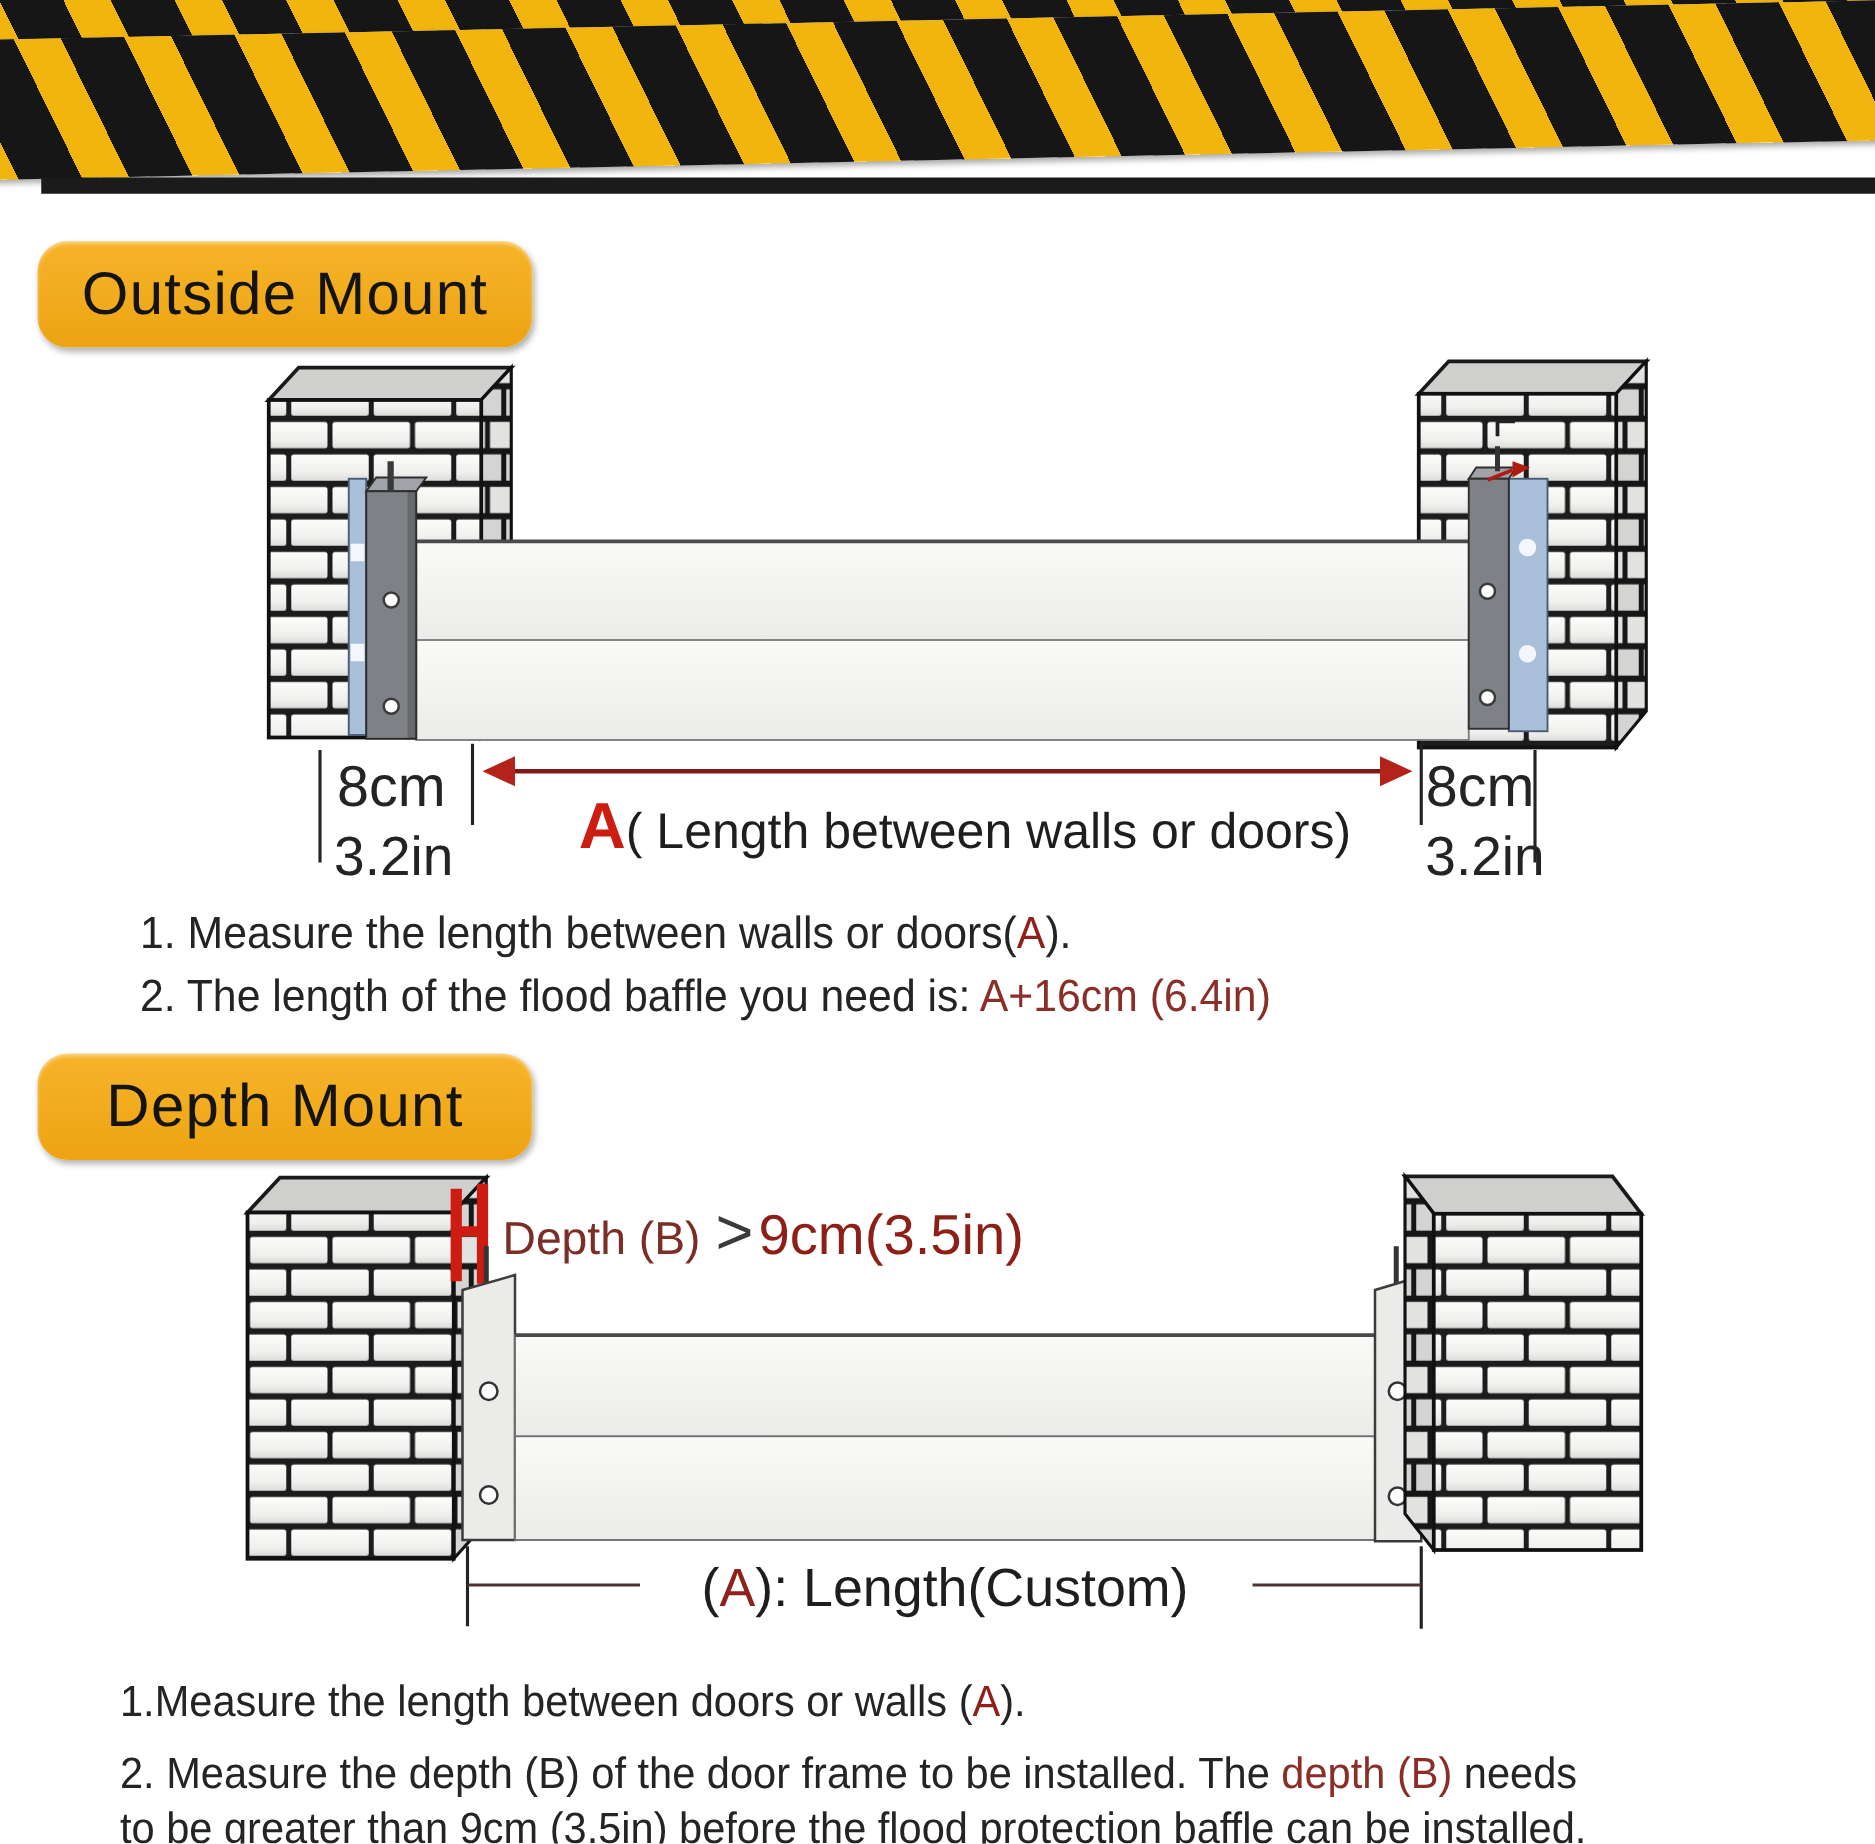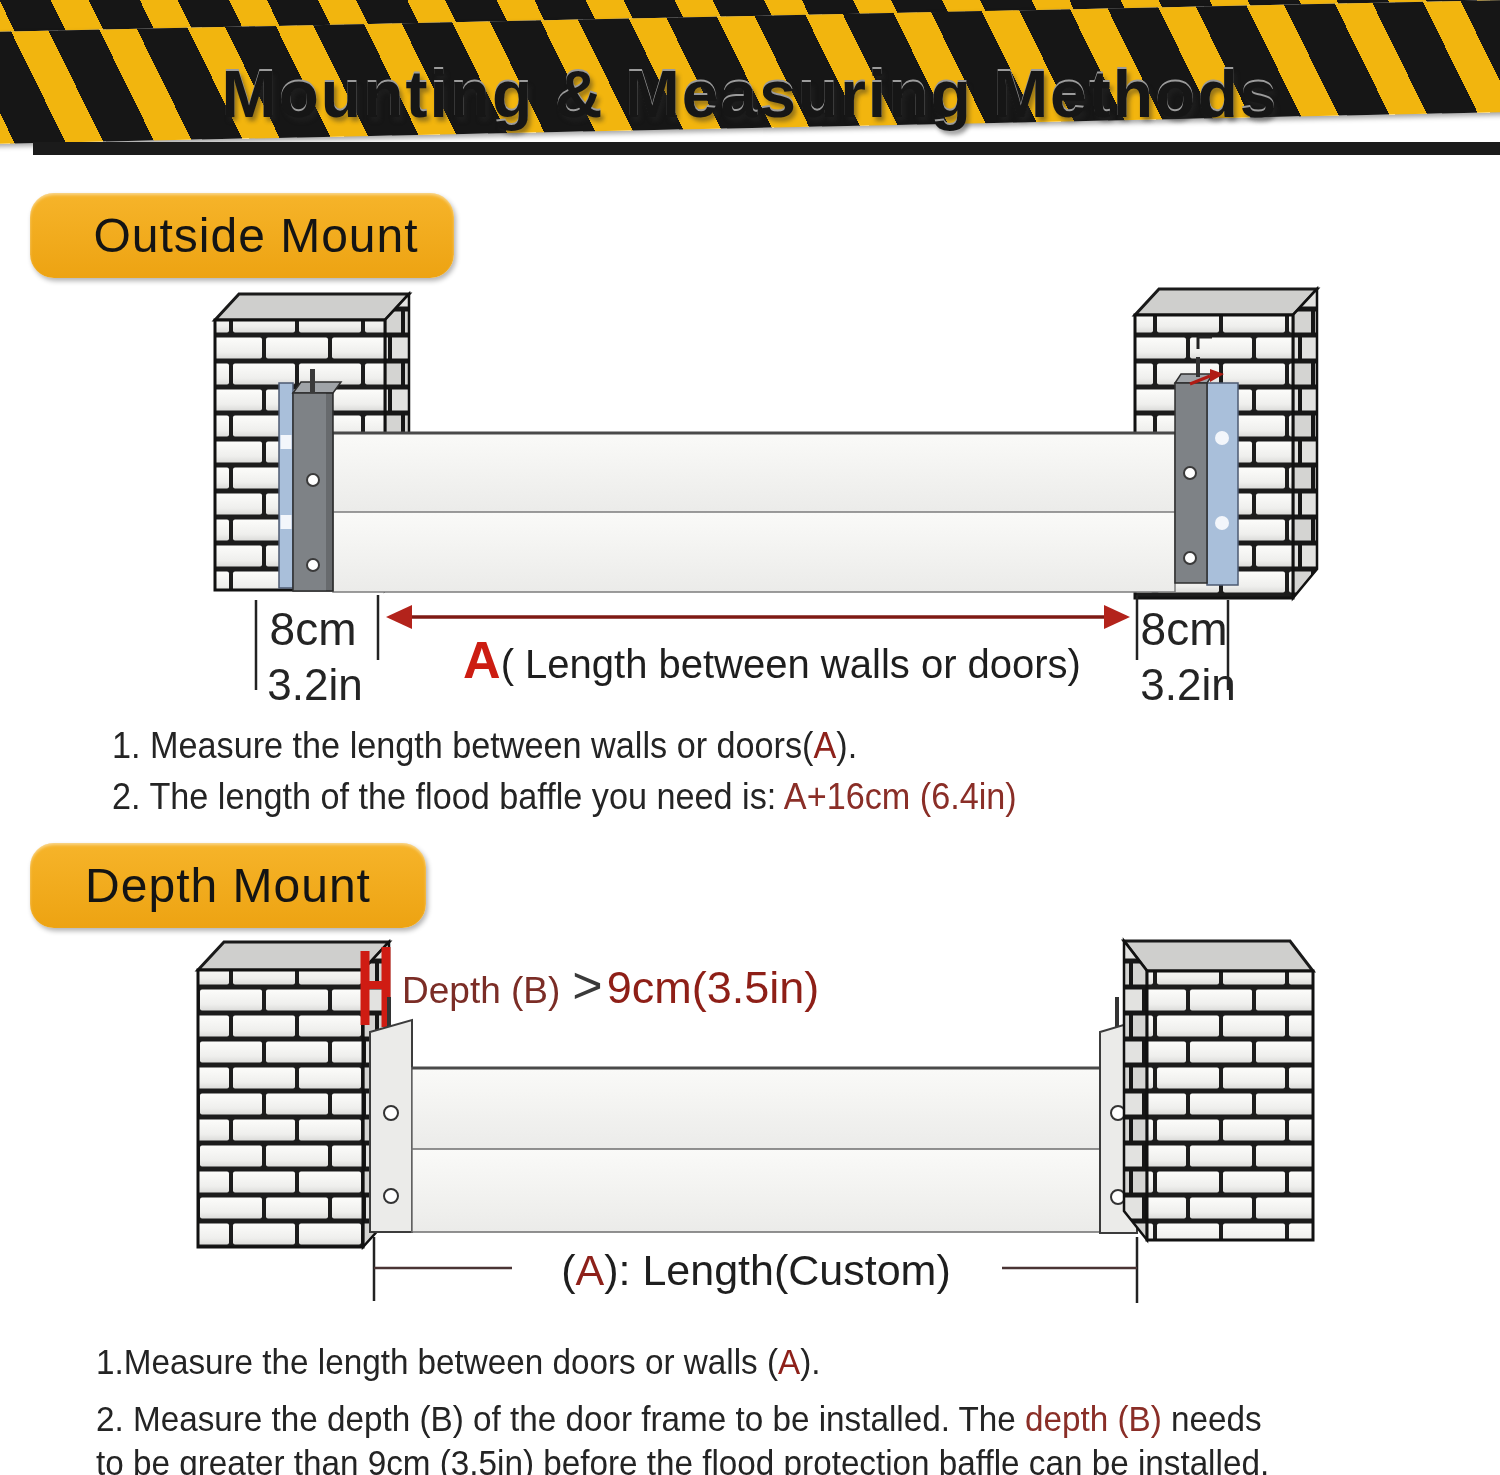--- a/index.html
+++ b/index.html
@@ -14,42 +14,41 @@
   .page-title{position:absolute;top:56px;left:0;width:100%;text-align:center;
         font-size:66px;font-weight:bold;letter-spacing:2px;color:#161616;
         text-shadow:0 -2px 0 #9b9b9b,3px 4px 4px rgba(40,40,40,.45);}
   .title-bar{position:absolute;top:142px;left:33px;right:0;height:13px;background:#1b1b1b;}
   
   .badge{position:absolute;left:30px;width:396px;height:85px;border-radius:24px;
         background:linear-gradient(#f6b42a,#eda312);
         box-shadow:2px 3px 5px rgba(0,0,0,.3),inset 0 2px 3px rgba(255,255,255,.45);
         display:flex;align-items:center;justify-content:center;
         font-size:48px;color:#141414;letter-spacing:1px;}
-  .badge.outside{top:193px;padding-left:28px;}
+  .badge.outside{top:193px;}
   .badge.inside{top:843px;}
   
   .diagram{position:absolute;left:0;width:1500px;}
   svg text{font-family:"Liberation Sans","DejaVu Sans",sans-serif;}
   
   .steps{position:absolute;color:#242424;transform:scaleX(.95);transform-origin:left top;}
   .steps.outside{left:112px;top:720px;font-size:36px;line-height:51px;}
   .steps.inside{left:96px;top:1340px;font-size:35px;line-height:44px;}
   .steps .row{white-space:nowrap;}
   .steps.inside .row1{margin-bottom:13px;}
   .red{color:#8e211a;}
   .maroon{color:#8a2e27;}
 </style>
 </head>
 <body>
 
 <div class="page">
 
   <div class="band sliver"></div>
   <div class="band main"></div>
-  <div class="page-title">Mounting &amp; Measuring Methods</div>
   <div class="title-bar"></div>
 
   <div class="badge outside">
     <span>Outside Mount</span>
   </div>
 
   <svg class="diagram" style="top:283px" width="1500" height="430" viewBox="0 0 1500 430">
     <defs>
       <linearGradient id="brickFace" x1="0" y1="0" x2="0" y2="1">
         <stop offset="0" stop-color="#fcfcfa"></stop>

